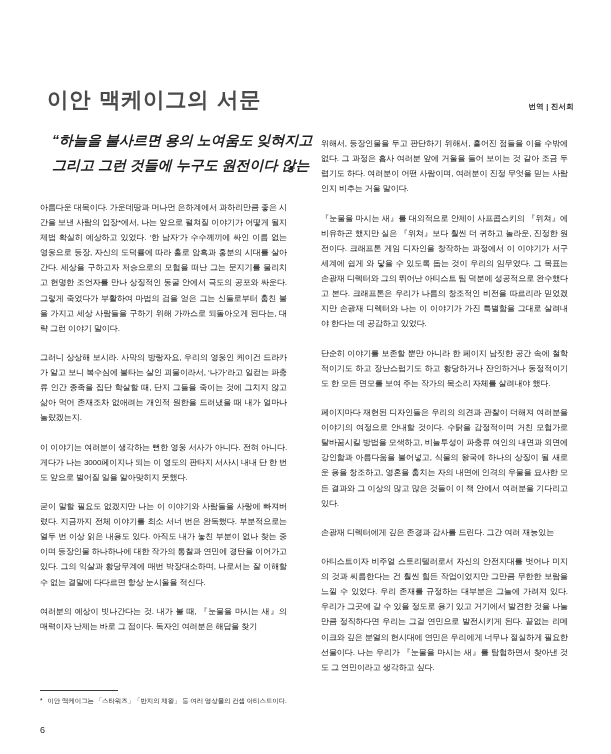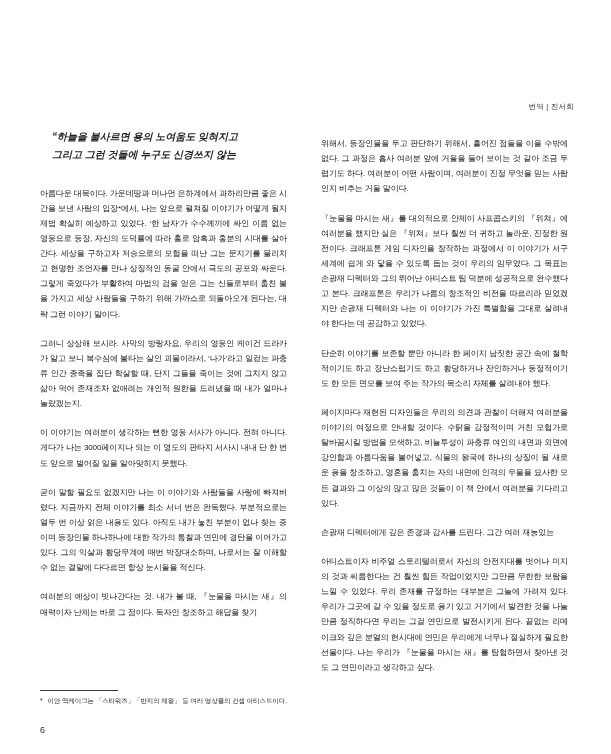--- a/index.html
+++ b/index.html
@@ -38,37 +38,37 @@
     color: #4a4a4a;
     margin: 0;
     line-height: 1.1;
     white-space: nowrap;
   }
   .translator-credit {
     position: absolute;
     right: 37px;
     top: 102px;
     font-size: 7.4px;
-    font-weight: normal;
+    font-weight: bold;
     color: #2b2b2b;
     letter-spacing: 0.3px;
   }
 
   
   .col {
     position: absolute;
     top: 128px;
     width: 247px;
   }
   .col-left { left: 40px; }
   .col-right { left: 321px; }
 
   .epigraph {
     font-style: italic;
-    font-size: 10px;
+    font-size: 14px;
     line-height: 1.78;
     color: #1f1f1f;
     margin: 0 0 22px 12px;
     font-weight: bold;
   }
   .epigraph .eline { display: block; white-space: nowrap; }
 
   p.body-text {
     font-size: 8.05px;
     line-height: 1.88;
@@ -109,40 +109,43 @@
     top: 725px;
     font-size: 9px;
     color: #2a2a2a;
   }
 </style>
 </head>
 <body>
 
 <div class="page">
 
+  <div class="title-area">
+    <h1 class="chapter-title">이안 맥케이그의 서문</h1>
+  </div>
 
   <div class="translator-credit">번역 | 진서희</div>
 
   <div class="col col-left">
 
     <div class="epigraph">
       <span class="eline">“하늘을 불사르면 용의 노여움도 잊혀지고</span>
-      <span class="eline">그리고 그런 것들에 누구도 신경쓰지 않는</span>
+      <span class="eline">그리고 그런 것들에 누구도 원전이다 않는</span>
     </div>
 
     <p class="body-text">아름다운 대목이다. 가운데땅과 머나먼 은하계에서 과하리만큼 좋은 시간을 보낸 사람의 입장*에서, 나는 앞으로 펼쳐질 이야기가 어떻게 될지 제법 확실히 예상하고 있었다. ‘한 남자’가 수수께끼에 싸인 이름 없는 영웅으로 등장, 자신의 도덕률에 따라 홀로 암흑과 홍분의 시대를 살아간다. 세상을 구하고자 저승으로의 모험을 떠난 그는 문지기를 물리치고 현명한 조언자를 만나 상징적인 동굴 안에서 극도의 공포와 싸운다. 그렇게 죽었다가 부활하여 마법의 검을 얻은 그는 신들로부터 훔친 불을 가지고 세상 사람들을 구하기 위해 가까스로 되돌아오게 된다는, 대략 그런 이야기 말이다.</p>
     <p class="body-text">그러니 상상해 보시라. 사막의 방랑자요, 우리의 영웅인 케이건 드라카가 알고 보니 복수심에 불타는 살인 괴물이라서, ‘나가’라고 일컫는 파충류 인간 종족을 집단 학살할 때, 단지 그들을 죽이는 것에 그치지 않고 삶아 먹어 존재조차 없애려는 개인적 원한을 드러냈을 때 내가 얼마나 놀랐겠는지.</p>
     <p class="body-text">이 이야기는 여러분이 생각하는 뻔한 영웅 서사가 아니다. 전혀 아니다. 게다가 나는 3000페이지나 되는 이 영도의 판타지 서사시 내내 단 한 번도 앞으로 벌어질 일을 알아맞히지 못했다.</p>
     <p class="body-text">굳이 말할 필요도 없겠지만 나는 이 이야기와 사람들을 사랑에 빠져버렸다. 지금까지 전체 이야기를 최소 서너 번은 완독했다. 부분적으로는 열두 번 이상 읽은 내용도 있다. 아직도 내가 놓친 부분이 없나 찾는 중이며 등장인물 하나하나에 대한 작가의 통찰과 연민에 경탄을 이어가고 있다. 그의 익살과 황당무계에 매번 박장대소하며, 나로서는 잘 이해할 수 없는 결말에 다다르면 항상 눈시울을 적신다.</p>
-    <p class="body-text">여러분의 예상이 빗나간다는 것. 내가 볼 때, 『눈물을 마시는 새』의 매력이자 난제는 바로 그 점이다. 독자인 창조하고 해답을 찾기</p>
+    <p class="body-text">여러분의 예상이 빗나간다는 것. 내가 볼 때, 『눈물을 마시는 새』의 매력이자 난제는 바로 그 점이다. 독자인 여러분은 해답을 찾기</p>
   </div>
 
   <div class="col col-right">
     <p class="body-text">위해서, 등장인물을 두고 판단하기 위해서, 흩어진 점들을 이을 수밖에 없다. 그 과정은 흡사 여러분 앞에 거울을 들어 보이는 것 같아 조금 두렵기도 하다. 여러분이 어떤 사람이며, 여러분이 진정 무엇을 믿는 사람인지 비추는 거울 말이다.</p>
-    <p class="body-text">『눈물을 마시는 새』를 대외적으로 안제이 사프콥스키의 『위쳐』에 여러분을 했지만 실은 『위쳐』보다 훨씬 더 귀하고 놀라운, 진정한 원전이다. 크래프톤 게임 디자인을 창작하는 과정에서 이 이야기가 서구 세계에 쉽게 와 닿을 수 있도록 돕는 것이 우리의 임무였다. 그 목표는 손광재 디렉터와 그의 뛰어난 아티스트 팀 덕분에 성공적으로 완수했다고 본다. 크래프톤은 우리가 나름의 창조적인 비전을 따르리라 믿었겠지만 손광재 디렉터와 나는 이 이야기가 가진 특별함을 그대로 살려내야 한다는 데 공감하고 있었다.</p>
+    <p class="body-text">『눈물을 마시는 새』를 대외적으로 안제이 사프콥스키의 『위쳐』에 비유하곤 했지만 실은 『위쳐』보다 훨씬 더 귀하고 놀라운, 진정한 원전이다. 크래프톤 게임 디자인을 창작하는 과정에서 이 이야기가 서구 세계에 쉽게 와 닿을 수 있도록 돕는 것이 우리의 임무였다. 그 목표는 손광재 디렉터와 그의 뛰어난 아티스트 팀 덕분에 성공적으로 완수했다고 본다. 크래프톤은 우리가 나름의 창조적인 비전을 따르리라 믿었겠지만 손광재 디렉터와 나는 이 이야기가 가진 특별함을 그대로 살려내야 한다는 데 공감하고 있었다.</p>
     <p class="body-text">단순히 이야기를 보존할 뿐만 아니라 한 페이지 남짓한 공간 속에 철학적이기도 하고 장난스럽기도 하고 황당하거나 잔인하거나 동정적이기도 한 모든 면모를 보여 주는 작가의 목소리 자체를 살려내야 했다.</p>
     <p class="body-text">페이지마다 재현된 디자인들은 우리의 의견과 관찰이 더해져 여러분을 이야기의 여정으로 안내할 것이다. 수탉을 감정적이며 거친 모험가로 탈바꿈시킬 방법을 모색하고, 비늘투성이 파충류 여인의 내면과 외면에 강인함과 아름다움을 불어넣고, 식물의 왕국에 하나의 상징이 될 새로운 용을 창조하고, 영혼을 훔치는 자의 내면에 인격의 우물을 묘사한 모든 결과와 그 이상의 많고 많은 것들이 이 책 안에서 여러분을 기다리고 있다.</p>
     <p class="body-text">손광재 디렉터에게 깊은 존경과 감사를 드린다. 그간 여러 재능있는</p>
     <p class="body-text">아티스트이자 비주얼 스토리텔러로서 자신의 안전지대를 벗어나 미지의 것과 씨름한다는 건 훨씬 힘든 작업이었지만 그만큼 무한한 보람을 느낄 수 있었다. 우리 존재를 규정하는 대부분은 그늘에 가려져 있다. 우리가 그곳에 갈 수 있을 정도로 용기 있고 거기에서 발견한 것을 나눌 만큼 정직하다면 우리는 그걸 연민으로 발전시키게 된다. 끝없는 리메이크와 깊은 분열의 현시대에 연민은 우리에게 너무나 절실하게 필요한 선물이다. 나는 우리가 『눈물을 마시는 새』를 탐험하면서 찾아낸 것도 그 연민이라고 생각하고 싶다.</p>
   </div>
 
   <div class="footnote-area">
     <div class="footnote-rule"></div>
     <div class="footnote">
       <span class="fn-mark">*</span>

